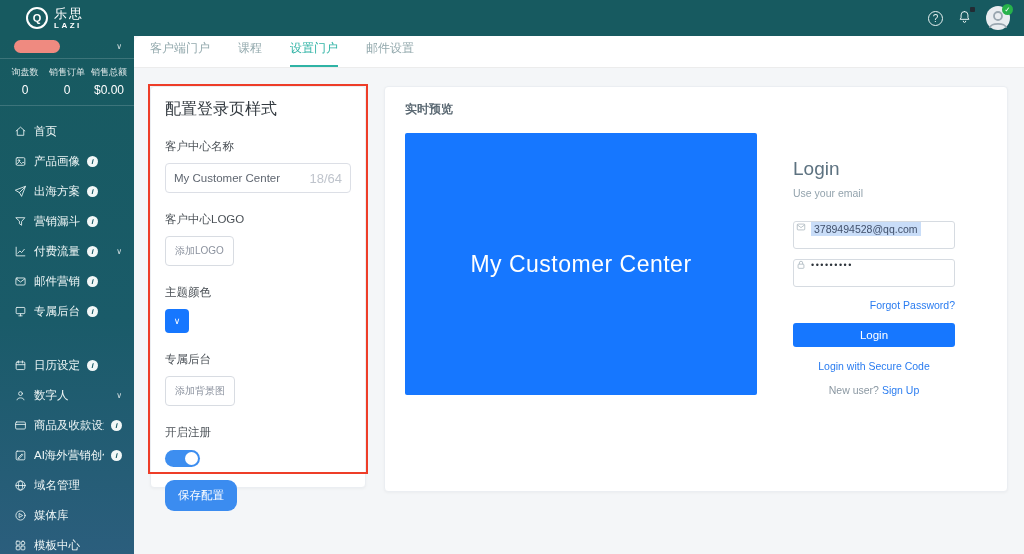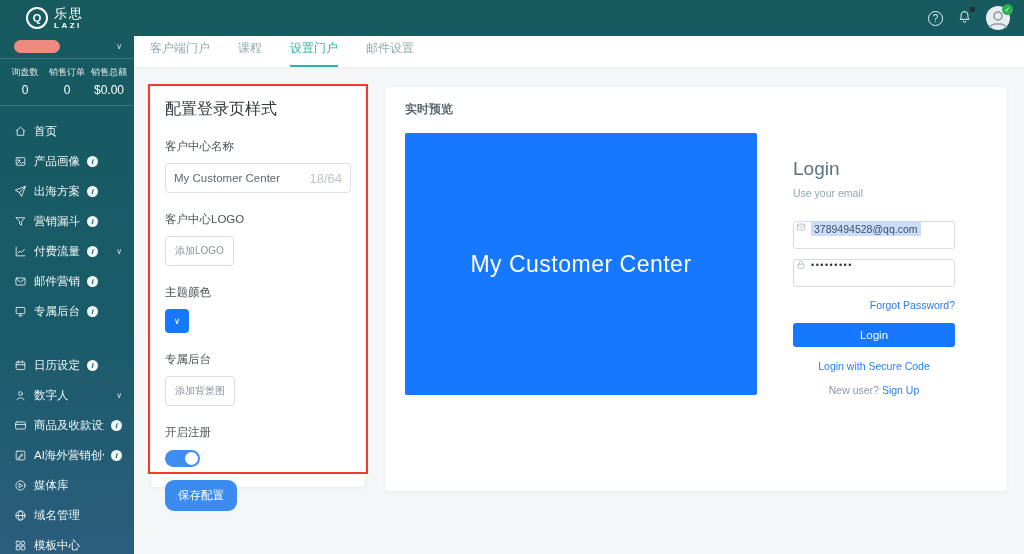--- a/index.html
+++ b/index.html
@@ -263,34 +263,34 @@
                 <path d="M8.5 15.5 15 9l1.5 1.5L10 17l-2 .5Z"></path>
               </svg>
             </span>
             <span class="mlabel">AI海外营销创作中心</span>
             <span class="info-dot">i</span>
           </div>
           <div class="menu-item">
             <span class="mi">
               <svg viewBox="0 0 24 24">
                 <circle cx="12" cy="12" r="8.5"></circle>
-                <path d="M10 8.5 16 12l-6 3.5Z"></path>
-              </svg>
-            </span>
-            <span class="mlabel">媒体库</span>
-          </div>
-          <div class="menu-item">
-            <span class="mi">
-              <svg viewBox="0 0 24 24">
-                <circle cx="12" cy="12" r="8.5"></circle>
                 <ellipse cx="12" cy="12" rx="4" ry="8.5"></ellipse>
                 <path d="M3.5 12h17"></path>
               </svg>
             </span>
             <span class="mlabel">域名管理</span>
+          </div>
+          <div class="menu-item">
+            <span class="mi">
+              <svg viewBox="0 0 24 24">
+                <circle cx="12" cy="12" r="8.5"></circle>
+                <path d="M10 8.5 16 12l-6 3.5Z"></path>
+              </svg>
+            </span>
+            <span class="mlabel">媒体库</span>
           </div>
           <div class="menu-item">
             <span class="mi">
               <svg viewBox="0 0 24 24">
                 <rect x="4" y="4" width="7" height="7" rx="1.5"></rect>
                 <rect x="13" y="4" width="7" height="7" rx="3.5"></rect>
                 <rect x="4" y="13" width="7" height="7" rx="1.5"></rect>
                 <rect x="13" y="13" width="7" height="7" rx="1.5"></rect>
               </svg>
             </span>

